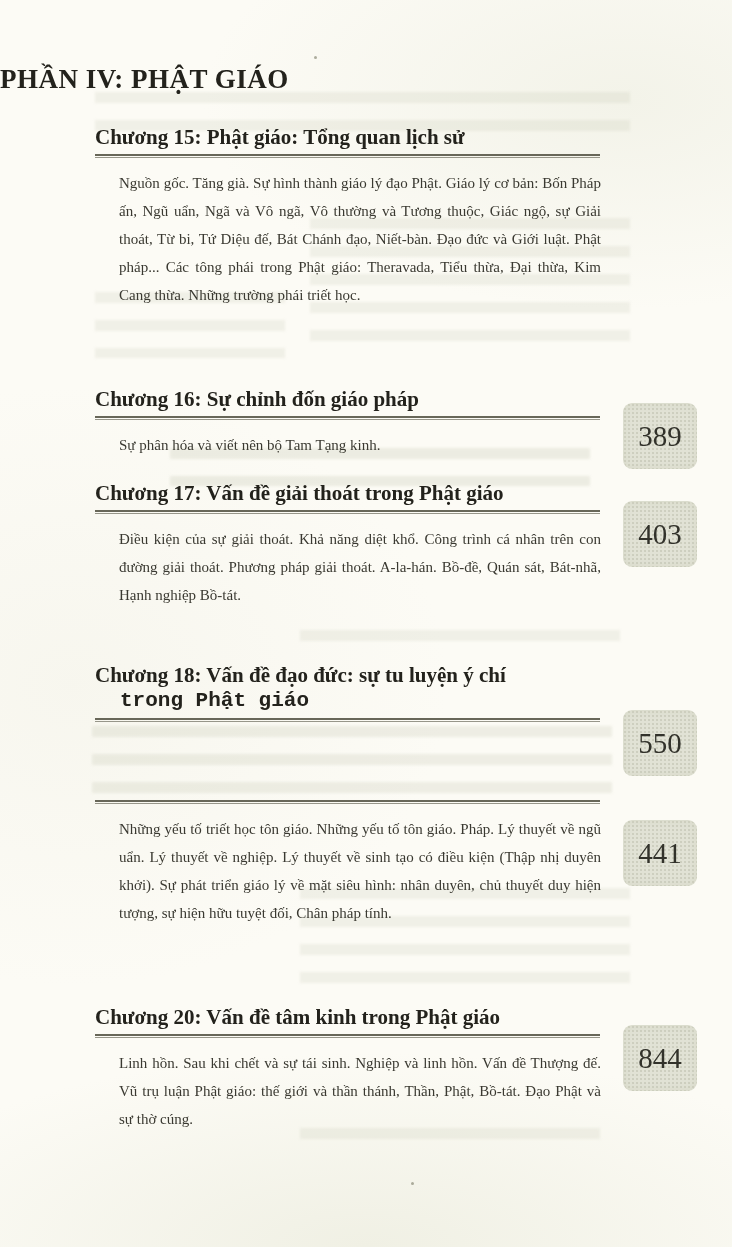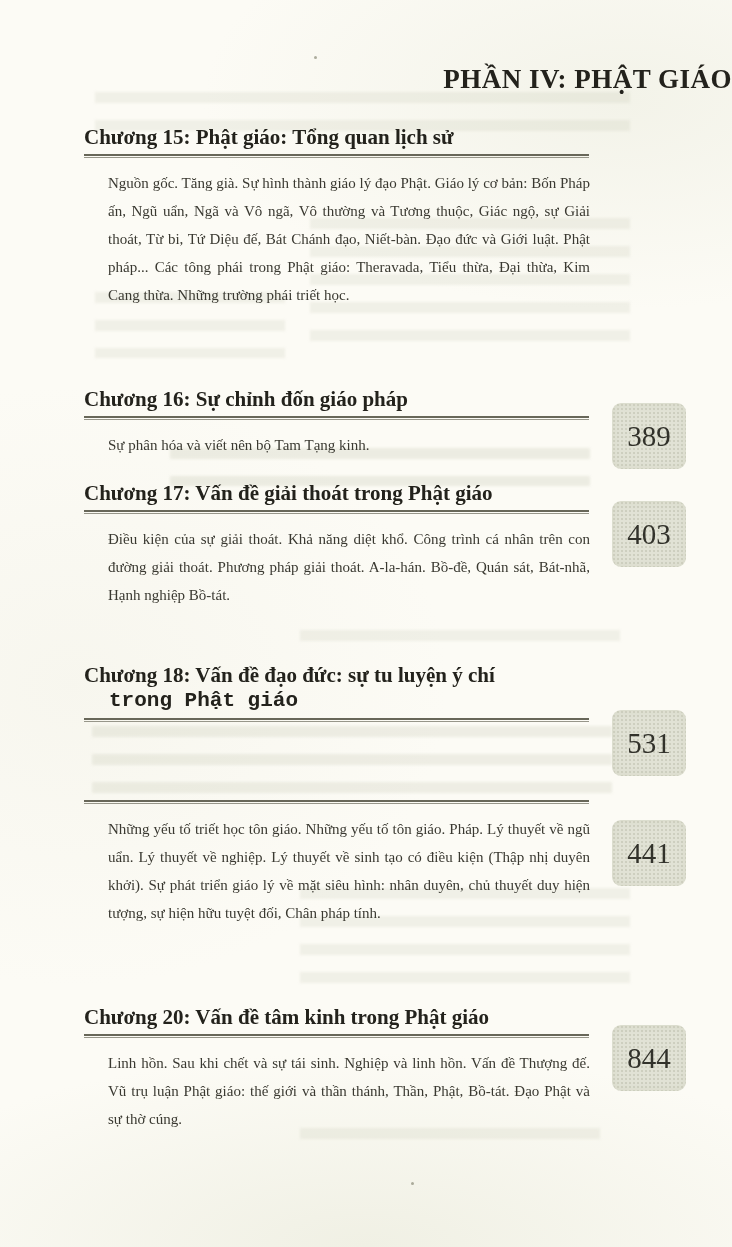--- a/index.html
+++ b/index.html
@@ -10,26 +10,26 @@
     background: var(--paper, #fcfbf5);
     background-image:
       radial-gradient(ellipse 600px 300px at 85% 8%, rgba(232,233,218,.45), transparent 70%),
       radial-gradient(ellipse 700px 260px at 50% 100%, rgba(228,229,211,.5), transparent 75%),
       radial-gradient(ellipse 500px 400px at 10% 55%, rgba(240,239,228,.4), transparent 75%);
     font-family:"Liberation Serif","DejaVu Serif",serif;
     overflow:hidden;
   }
   .part-title {
     position:absolute; top:64px; left:0; width:732px;
-    text-align:right;
+    text-align:left;
     font-size:27px; font-weight:700; letter-spacing:.5px;
     color: var(--ink_dark, #201f1a);
     z-index:2;
   }
-  .section { position:absolute; left:84px; width:505px; z-index:2; }
+  .section { position:absolute; left:95px; width:505px; z-index:2; }
   .s15{top:124px} .s16{top:386px} .s17{top:480px}
   .s18{top:662px} .s19{top:796px} .s20{top:1004px}
   .heading {
     font-size:21px; font-weight:700; line-height:26px;
     color: var(--ink_dark, #23221c);
   }
   .heading .line2 { margin-left:25px;font-family:Liberation Mono, monospace; }
   .rule {
     margin-top:4px; height:1px;
     border-top:2px solid var(--rule_dark, #686759);
@@ -116,21 +116,21 @@
     <div class="summary">Điều kiện của sự giải thoát. Khả năng diệt khổ. Công trình cá nhân trên con đường giải thoát. Phương pháp giải thoát. A-la-hán. Bồ-đề, Quán sát, Bát-nhã, Hạnh nghiệp Bồ-tát.</div>
     <div class="pagebox">403</div>
   </div>
 
   <div class="section s18">
     <div class="heading">
       <span>Chương 18: Vấn đề đạo đức: sự tu luyện ý chí</span>
       <div class="line2">trong Phật giáo</div>
     </div>
     <div class="rule"></div>
-    <div class="pagebox">531</div>
+    <div class="pagebox">550</div>
   </div>
 
   <div class="section s19">
     <div class="rule"></div>
     <div class="summary"><span>Những yếu tố triết học tôn giáo. Những yếu tố tôn giáo. </span><span class="it">Pháp</span><span>. Lý thuyết về ngũ uẩn. Lý thuyết về nghiệp. Lý thuyết về sinh tạo có điều kiện (Thập nhị duyên khởi). Sự phát triển giáo lý về mặt siêu hình: nhân duyên, chủ thuyết duy hiện tượng, sự hiện hữu tuyệt đối, Chân pháp tính.</span></div>
     <div class="pagebox">441</div>
   </div>
 
   <div class="section s20">
     <div class="heading">Chương 20: Vấn đề tâm kinh trong Phật giáo</div>

